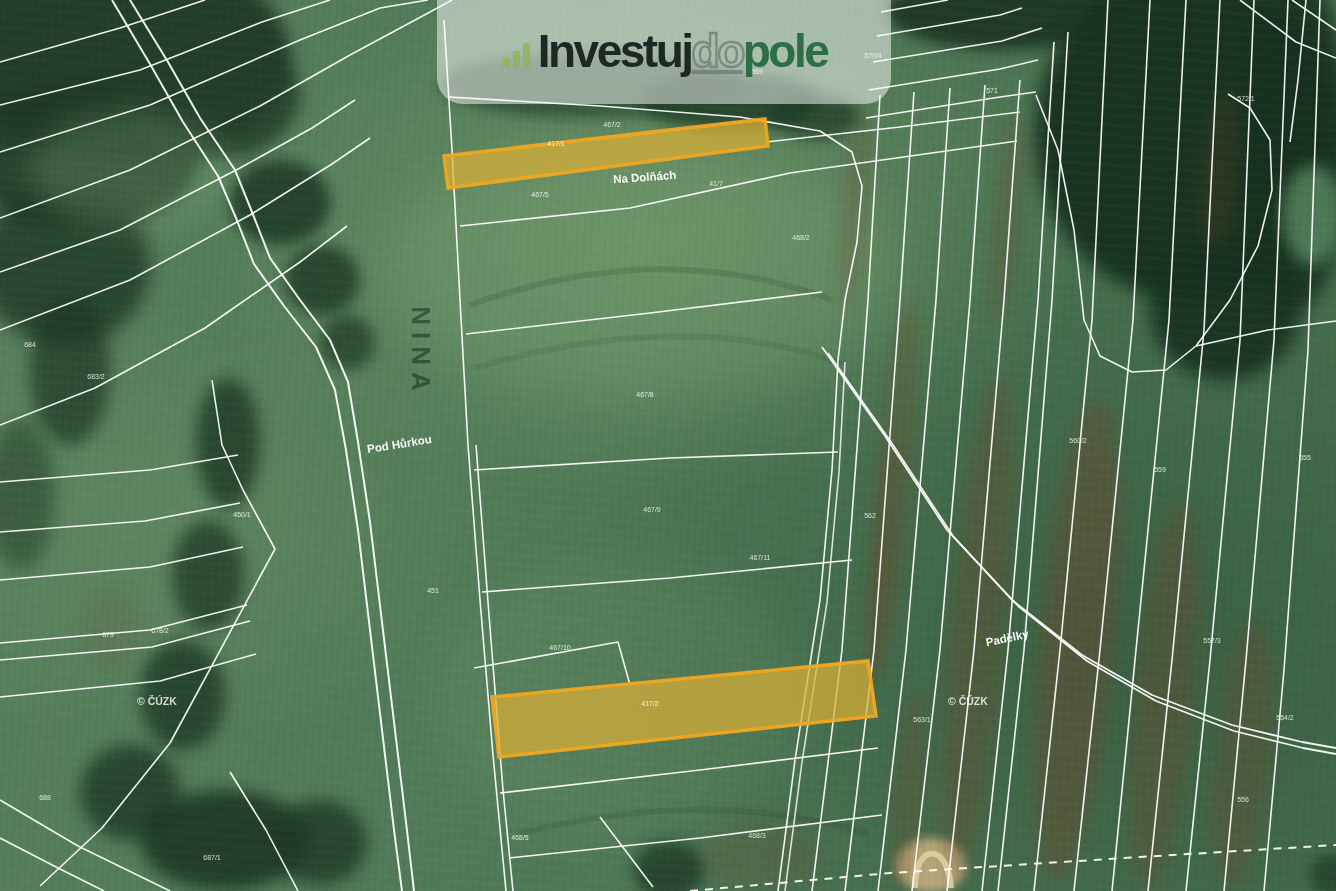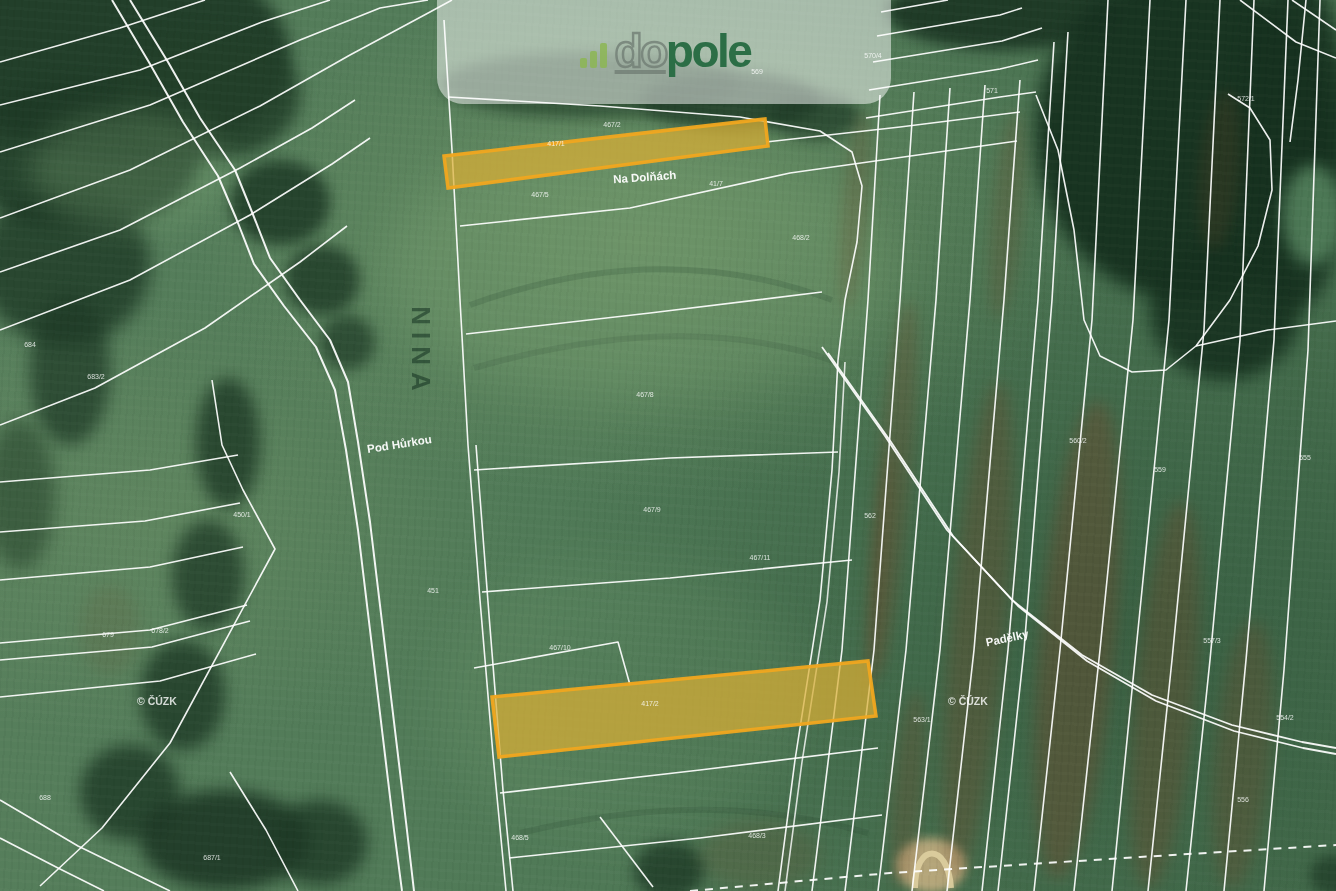--- a/index.html
+++ b/index.html
@@ -199,16 +199,17 @@
   <div class="logo" id="logoBox" style="background: rgba(255, 255, 255, 0.5);">
     <span class="icon">
       <svg width="34" height="32" viewBox="0 0 34 32">
         <g id="logoBars">
           <rect x="2" y="20" width="7" height="10" rx="2" fill="#8cb654" fill-opacity=".85"></rect>
           <rect x="12" y="13" width="7" height="17" rx="2" fill="#8cb654" fill-opacity=".85"></rect>
           <rect x="22" y="5" width="7" height="25" rx="2" fill="#8cb654" fill-opacity=".85"></rect>
         </g>
       </svg>
     </span>
+    <span class="word w-dark" id="wDark" style="color: rgb(29, 40, 36);">Investuj</span>
       <span class="word w-outline">do</span>
       <span class="word w-green" id="wGreen" style="color: rgb(44, 110, 70); font-weight: bold;">pole</span>
   </div>
 </div>
 
 </body></html>

